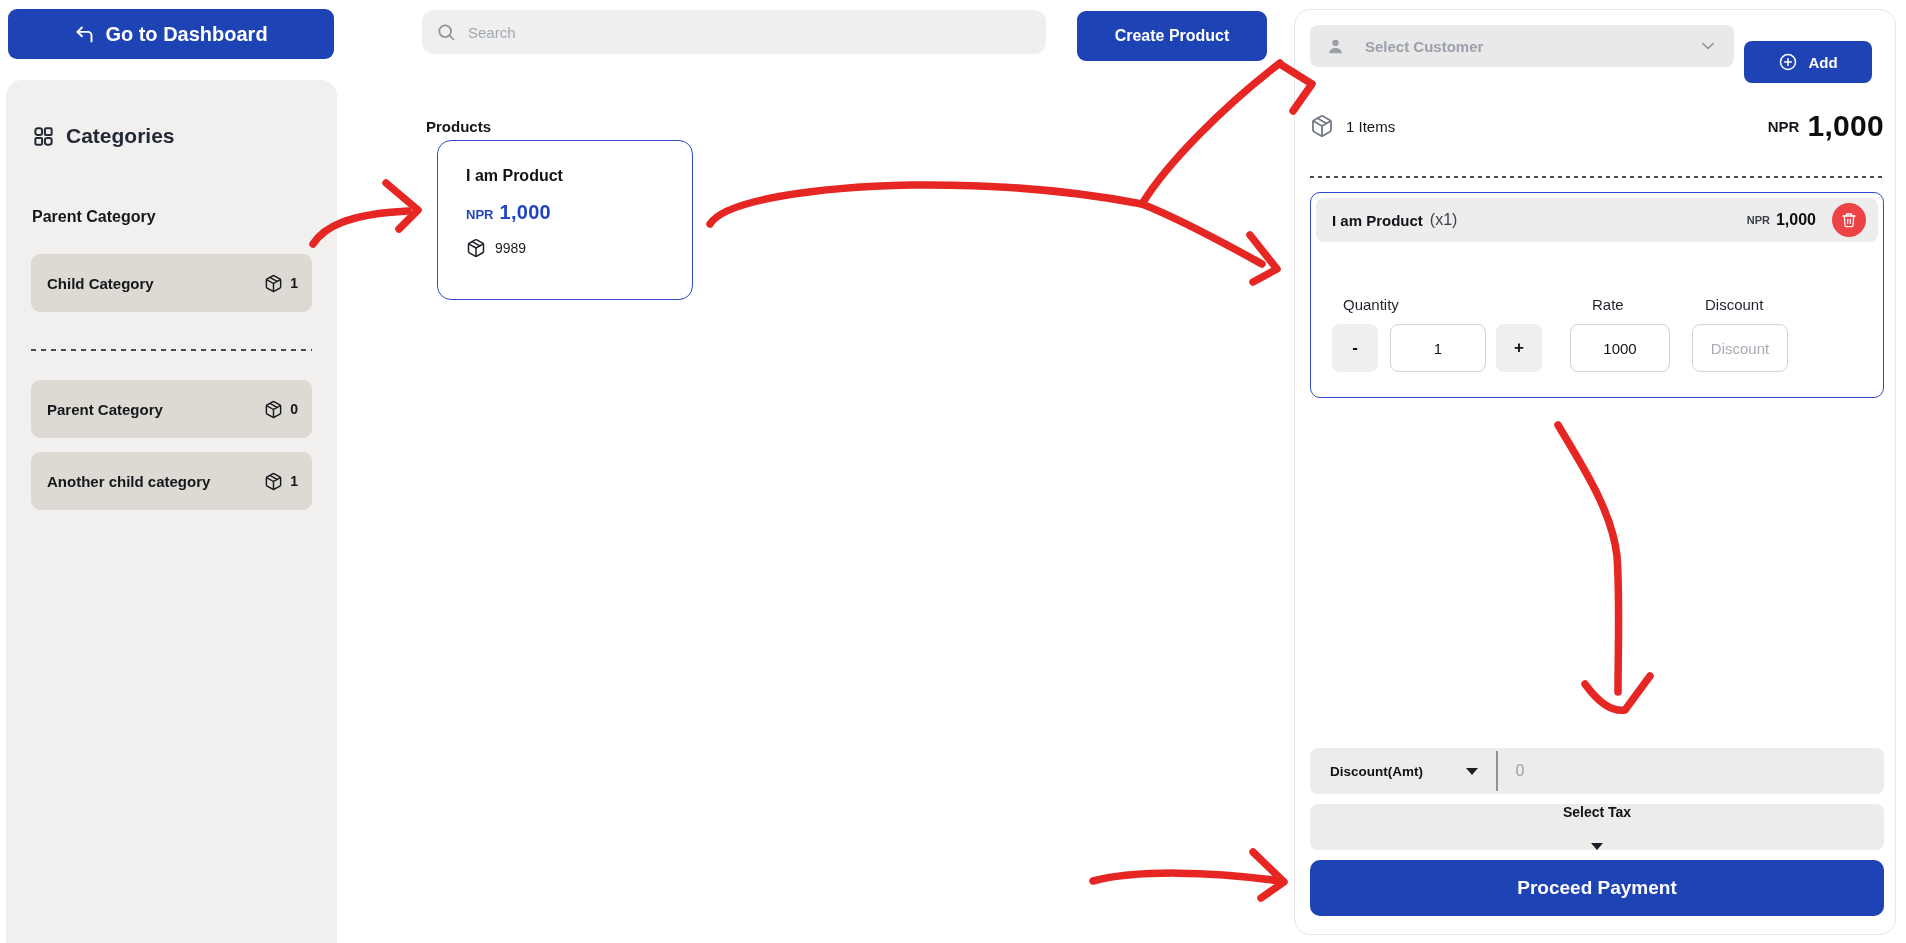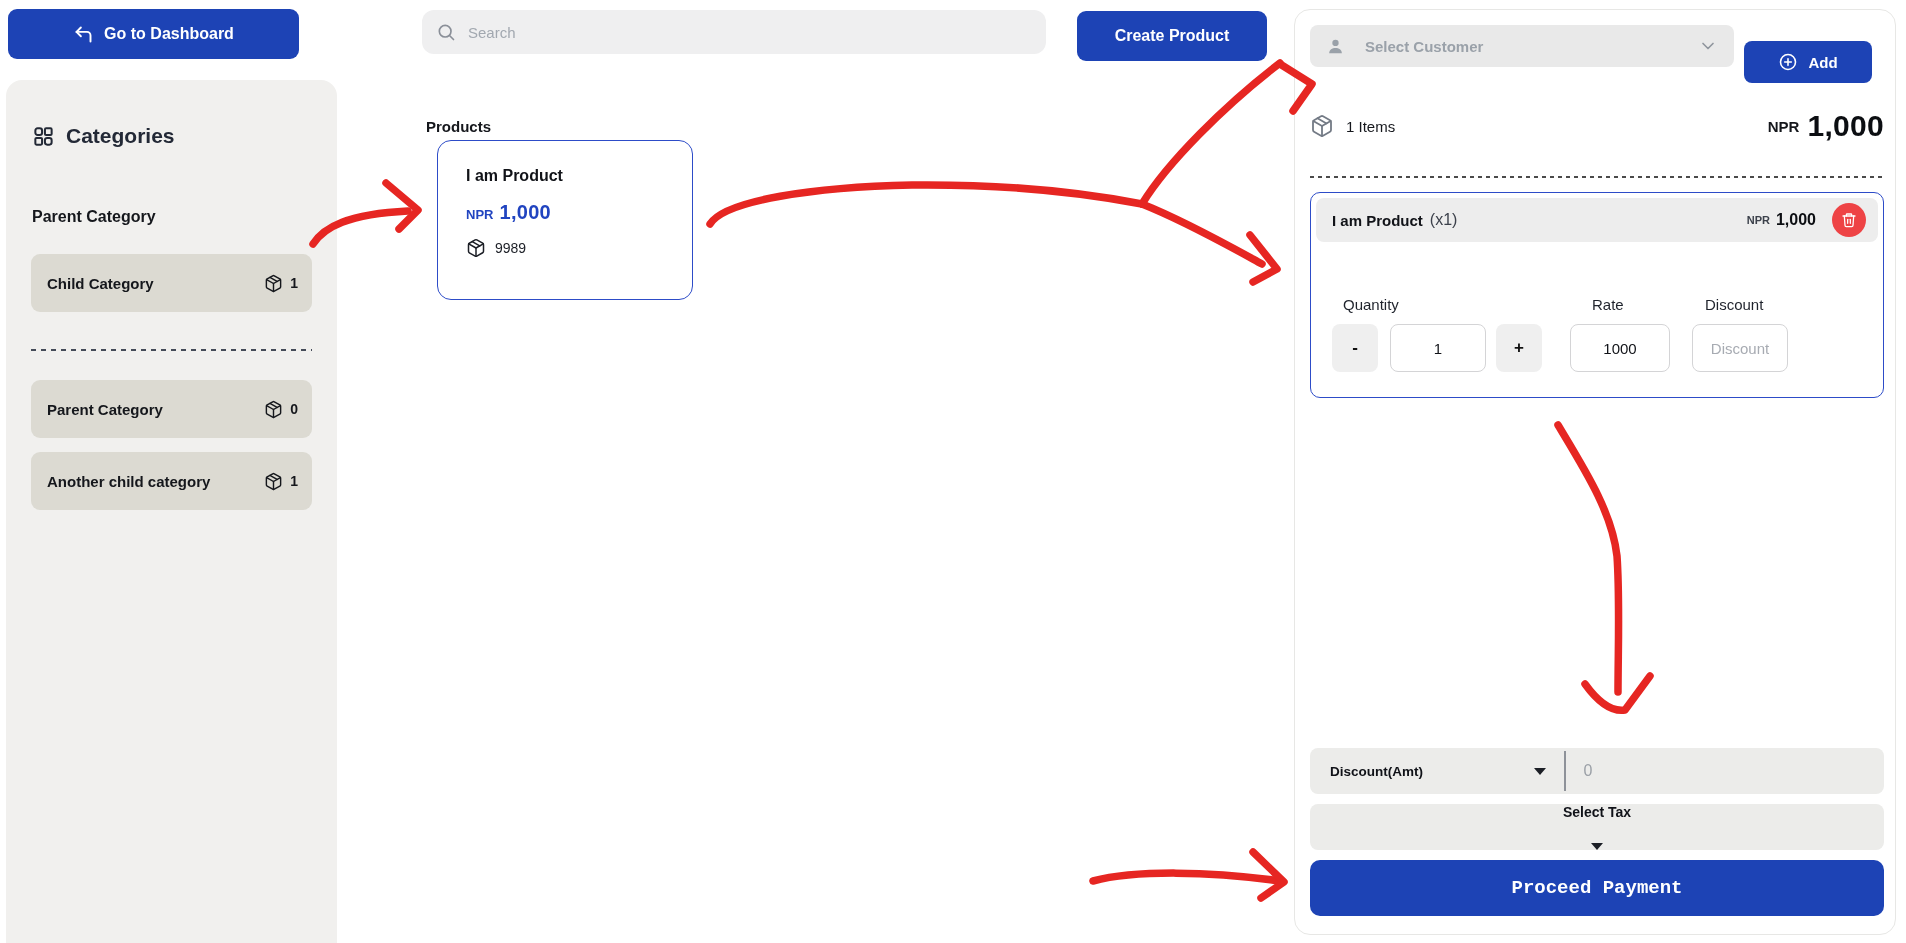--- a/index.html
+++ b/index.html
@@ -6,21 +6,21 @@
   html,body { width:1906px; height:943px; background:#ffffff; overflow:hidden;
     font-family:"Liberation Sans", sans-serif; color:#16181d; }
   .abs { position:absolute; }
   #stage { position:relative; width:1906px; height:943px; background:#fff; }
 
   
   .btn-primary { background:#1d43b5; color:#fff; border:none; border-radius:9px;
     font-weight:bold; display:flex; align-items:center; justify-content:center; gap:10px;
     cursor:pointer; font-family:inherit; }
 
-  #dashboard-btn { left:8px; top:9px; width:291px; height:50px; font-size:16px; }
+  #dashboard-btn { left:8px; top:9px; width:326px; height:50px; font-size:20px; }
   #create-product-btn { left:1077px; top:11px; width:190px; height:50px; font-size:16px; }
 
   
   #categories-panel { left:6px; top:80px; width:331px; height:863px;
     background:#f1f0ee; border-radius:16px 16px 0 0; }
   #categories-header { left:32px; top:124px; display:flex; align-items:center; gap:11px;
     font-size:21px; font-weight:bold; color:#232936; }
   #category-group-label { left:32px; top:208px; font-size:16px; font-weight:bold; color:#15171c; }
   .cat-item { left:31px; width:281px; height:58px; background:#dcdad2; border-radius:9px;
     display:flex; align-items:center; padding:0 14px 0 16px; cursor:pointer; }
@@ -80,29 +80,29 @@
   .stepper-btn { position:absolute; top:324px; width:46px; height:48px; background:#efefef;
     border:none; border-radius:8px; font-size:17px; font-weight:bold; color:#111; cursor:pointer; }
   .cart-input { position:absolute; top:324px; height:48px; border:1px solid #d4d4d6;
     border-radius:8px; background:#fff; text-align:center; font-size:15px; color:#111318;
     outline:none; font-family:inherit; }
   .cart-input::placeholder { color:#a7abb2; }
 
   .gray-row { position:absolute; left:1310px; width:574px; height:46px; background:#ececea;
     border-radius:8px; display:flex; align-items:center; cursor:pointer; }
   #discount-type-row { top:748px; }
-  #discount-type-row .dd { width:254px; display:flex; align-items:center; padding:0 18px 0 20px; }
+  #discount-type-row .dd { width:186px; display:flex; align-items:center; padding:0 18px 0 20px; }
   #discount-type-row .dd .lbl { font-size:13.5px; font-weight:bold; color:#101218; flex:1; }
   #discount-type-row .vsep { width:1.5px; height:40px; background:#8e9299; }
   #discount-amount-input { border:none; background:transparent; outline:none; flex:1;
     font-size:16px; color:#333; padding:0 18px; font-family:inherit; }
   #discount-amount-input::placeholder { color:#9ba0a7; }
   #select-tax-row { top:804px; padding:0 20px;flex-direction:column; }
   #select-tax-row .lbl { font-size:14px; font-weight:bold; color:#101218; flex:1; }
-  #proceed-btn { left:1310px; top:860px; width:574px; height:56px; font-size:19px; border-radius:10px;font-family:Liberation Mono, monospace; }
+  #proceed-btn { left:1310px; top:860px; width:574px; height:56px; font-size:19px; border-radius:10px; }
 
   .caret-down { width:0; height:0; border-left:6px solid transparent; border-right:6px solid transparent;
     border-top:7px solid #1c1f26; }
 
   
   #arrows { position:absolute; left:0; top:0; width:1906px; height:943px;
     pointer-events:none; z-index:50; }
 </style>
 </head>
 <body>

